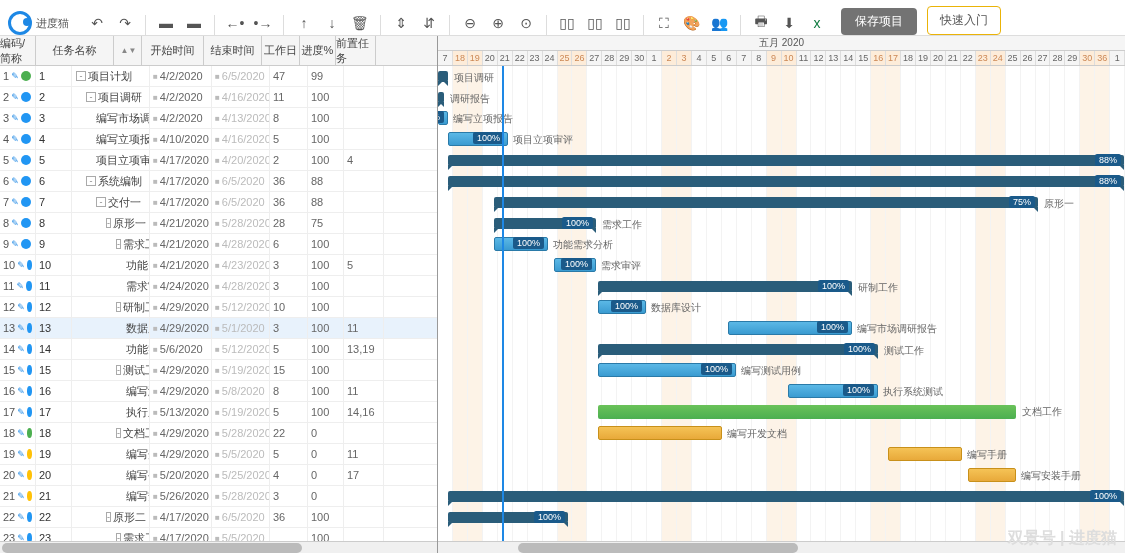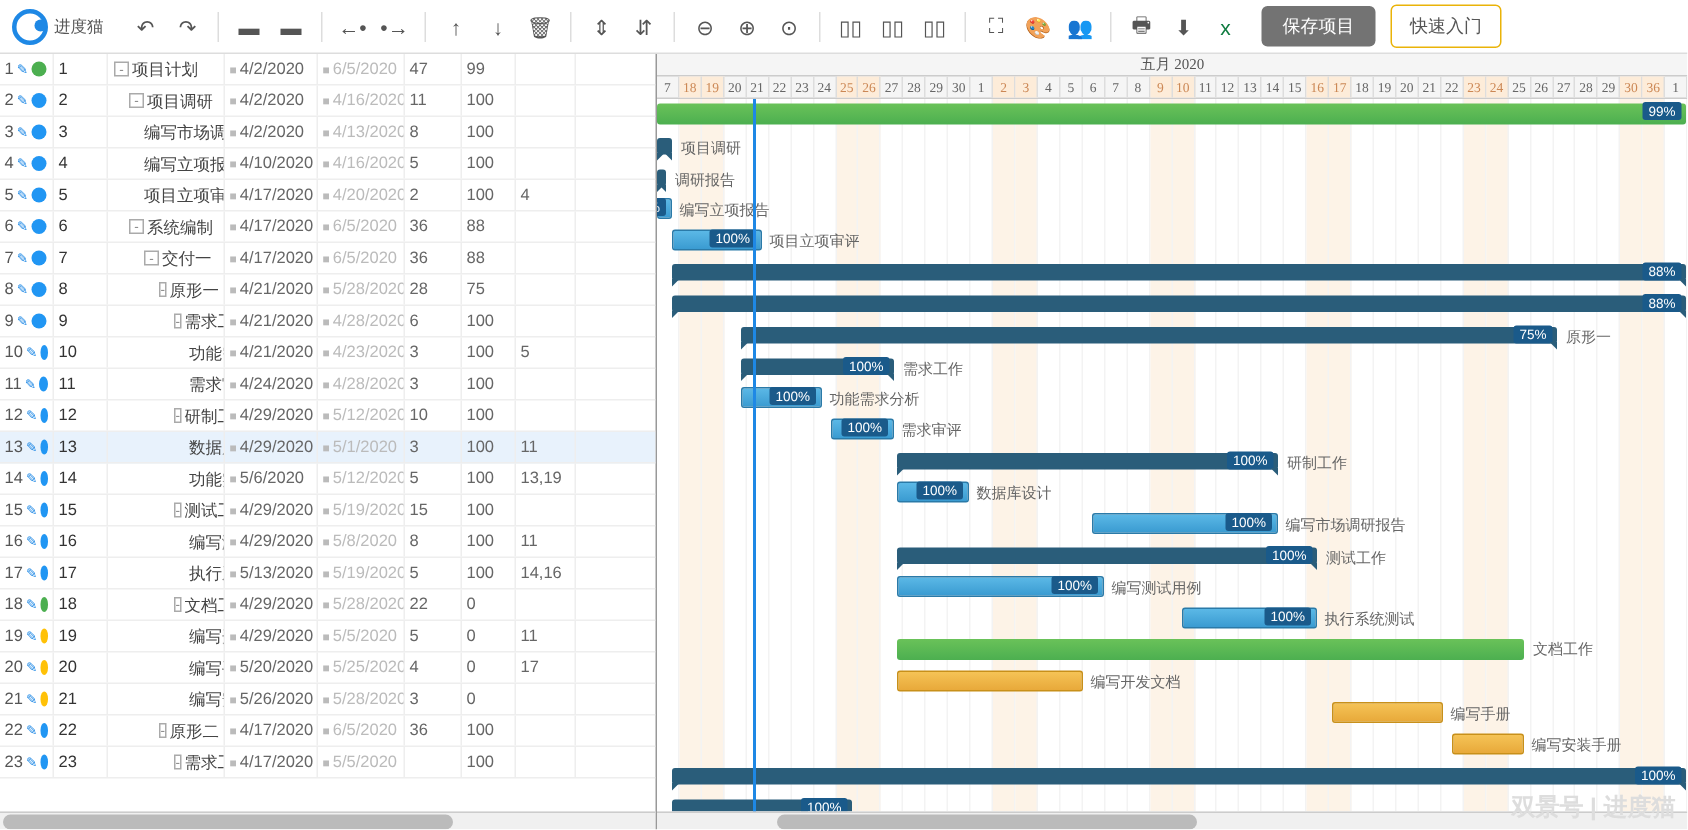--- a/index.html
+++ b/index.html
@@ -1,19 +1,19 @@
 <!DOCTYPE html>
 <html><head>
 <meta charset="utf-8">
 <style>
 * { margin: 0; padding: 0; box-sizing: border-box; }
 body { font-family: "Microsoft YaHei", Arial, sans-serif; font-size: 11px; color: #333; background: #fff; overflow: hidden; width: 1125px; height: 553px; }
 
 
-.toolbar { height: 36px; background: #fff; border-bottom: 1px solid #ddd; display: flex; align-items: center; padding: 0 8px; gap: 4px; }
+.toolbar { height: 36px; background: #fff; border-bottom: 1px solid #ddd; display: flex; align-items: flex-end; padding: 0 8px; gap: 4px; }
 .logo { display: flex; align-items: center; gap: 4px; margin-right: 12px; }
 .logo-circle { width: 24px; height: 24px; border: 3px solid #1e88e5; border-radius: 50%; position: relative; }
 .logo-circle::after { content: ""; position: absolute; right: -2px; top: 4px; width: 8px; height: 8px; background: #1e88e5; border-radius: 50%; }
 .logo-text { font-size: 11px; color: #555; }
 .tb-btn { width: 24px; height: 24px; display: flex; align-items: center; justify-content: center; cursor: pointer; color: #555; font-size: 14px; border-radius: 3px; }
 .tb-sep { width: 1px; height: 20px; background: #ddd; margin: 0 4px; }
 .save-btn { background: #737373; color: #fff; padding: 5px 14px; border-radius: 4px; border: none; cursor: pointer; font-size: 12px; margin-left: 8px; }
 .quick-btn { background: #fff; border: 1px solid #eab308; padding: 5px 12px; border-radius: 4px; cursor: pointer; font-size: 12px; margin-left: 6px; color: #555; }
 
 
@@ -45,21 +45,21 @@
 .pencil { color: #1e88e5; font-size: 9px; }
 .dot { width: 10px; height: 10px; border-radius: 50%; display: inline-block; }
 .dot.blue { background: #2196f3; }
 .dot.green { background: #4caf50; }
 .dot.yellow { background: #ffc107; }
 .task-cell { width: 78px; color: #444; }
 .exp { color: #888; margin-right: 2px; font-size: 9px; cursor: pointer; display: inline-block; width: 10px; text-align: center; border: 1px solid #aaa; line-height: 8px; height: 10px; }
 .date-mark { color: #bbb; font-size: 8px; margin-right: 2px; }
 
 
-.tl-header { height: 30px; background: #f5f5f5; border-bottom: 1px solid #ccc; display: flex; flex-direction: column; font-family: Liberation Serif, serif; }
+.tl-header { height: 30px; background: #f5f5f5; border-bottom: 1px solid #ccc; display: flex; flex-direction: column; }
 .tl-month { height: 15px; display: flex; align-items: center; justify-content: center; font-size: 10px; border-bottom: 1px solid #ccc; color: #555; }
 .tl-days { height: 15px; display: flex; }
 .tl-day { width: 18px; font-size: 9px; display: flex; align-items: center; justify-content: center; border-right: 1px solid #ddd; color: #666; }
 .tl-day.wk { background: #fdecd9; color: #c85; }
 
 
 .gantt-body { flex: 1; position: relative; overflow: hidden; }
 .gantt-bg { position: absolute; inset: 0; display: flex; }
 .gantt-bg .day-col { width: 18px; border-right: 1px solid #f3f3f3; }
 .gantt-bg .day-col.wk { background: #fdf3e7; }
@@ -125,20 +125,46 @@
   <div class="tb-sep"></div>
   <div class="tb-btn">🖶</div>
   <div class="tb-btn">⬇</div>
   <div class="tb-btn" style="color:#107c41">x</div>
   <button class="save-btn">保存项目</button>
   <button class="quick-btn">快速入门</button>
 </div>
 
 <div class="main">
   <div class="left-panel">
+    <div class="grid-header">
+      <div class="col col-num">
+          <span>编码/简称</span>
+        </div>
+      <div class="col col-task">
+          <span>任务名称</span>
+        </div>
+      <div class="col col-name" style="width:28px">
+          <span class="sort-icon">▲▼</span>
+        </div>
+      <div class="col col-start">
+          <span>开始时间</span>
+        </div>
+      <div class="col col-end">
+          <span>结束时间</span>
+        </div>
+      <div class="col col-days">
+          <span>工作日</span>
+        </div>
+      <div class="col col-pct">
+          <span>进度%</span>
+        </div>
+      <div class="col col-dep">
+          <span>前置任务</span>
+        </div>
+    </div>
     <div class="grid-body" id="grid-body">
         <div class="row">
           <div class="cell idx-cell">1 <span class="pencil">✎</span> <span class="dot green"></span></div>
           <div class="cell" style="width:36px">1</div>
           <div class="cell task-cell" style="padding-left:4px"><span class="exp">-</span>项目计划</div>
           <div class="cell start-date col-start"><span class="date-mark">■</span>4/2/2020</div>
           <div class="cell end-date col-end"><span class="date-mark">■</span>6/5/2020</div>
           <div class="cell col-days-c col-days">47</div>
           <div class="cell col-pct-c col-pct">99</div>
           <div class="cell col-dep-c col-dep"></div>
@@ -466,25 +492,20 @@
           <div class="day-col"></div>
           <div class="day-col"></div>
           <div class="day-col"></div>
           <div class="day-col wk"></div>
           <div class="day-col wk"></div>
           <div class="day-col"></div>
         </div>
       <div class="today-line" style="left:64px"></div>
       <div class="gantt-rows" id="gantt-rows">
           <div class="gantt-row">
-            <div class="bar bar-green" style="left:0px;width:686px">
-              <span class="bar-pct">99%</span>
-            </div>
-          </div>
-          <div class="gantt-row">
             <div class="bar bar-summary" style="left:0px;width:10px">
               <span class="bar-label">项目调研</span>
             </div>
           </div>
           <div class="gantt-row">
             <div class="bar bar-summary" style="left:0px;width:6px">
               <span class="bar-label">调研报告</span>
             </div>
           </div>
           <div class="gantt-row">

